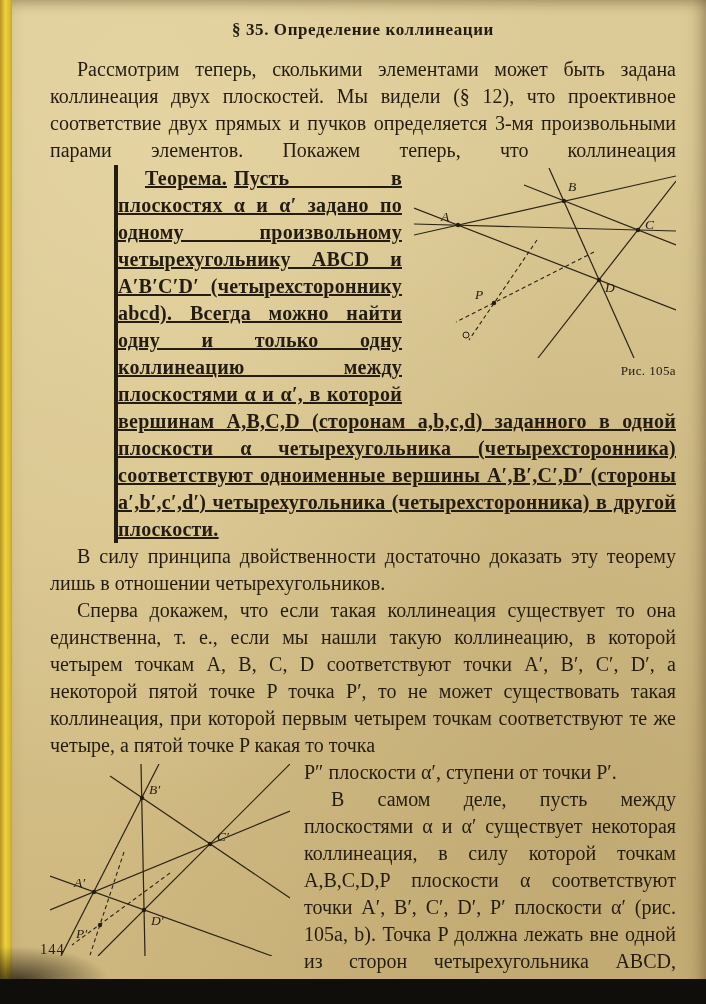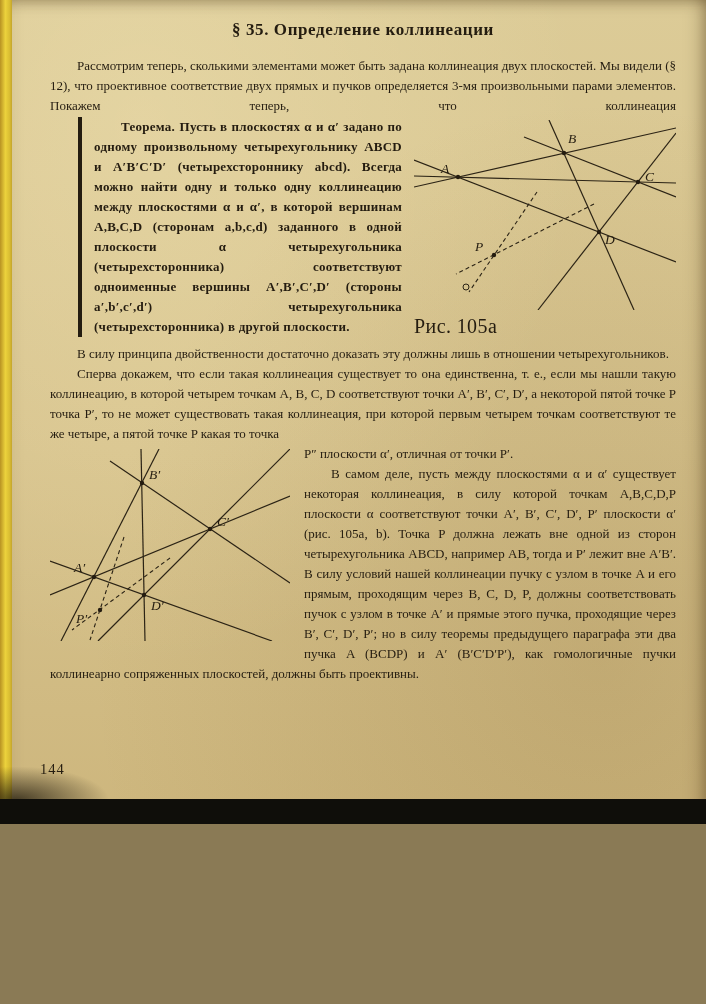--- a/index.html
+++ b/index.html
@@ -4,21 +4,21 @@
 <style>
   * { box-sizing: border-box; }
   html,body { margin:0; padding:0; }
   body {
     width:706px; height:1004px;
     font-family:"Liberation Serif","DejaVu Serif",serif;
     background:#8a7a55;
   }
   .page {
     position:relative;
-    width:706px; height:824px;
+    width:706px; height:1004px;
     overflow:hidden;
     color:#241c10;
     background:
       radial-gradient(ellipse at 20% 15%, rgba(255,244,200,.25), transparent 55%),
       radial-gradient(ellipse at 85% 80%, rgba(120,90,40,.18), transparent 60%),
       linear-gradient(180deg,#dccb97 0%, #d7c38d 55%, #cdb67d 100%);
     box-shadow: inset -10px 0 18px -8px rgba(70,48,18,.5),
                 inset 0 10px 16px -10px rgba(70,48,18,.35),
                 inset 14px 0 20px -12px rgba(70,48,18,.35);
   }
@@ -41,44 +41,44 @@
   }
   .title {
     margin:0 0 16px 0;
     font-size:17px;
     font-weight:bold;
     text-align:center;
     letter-spacing:.6px;
   }
   .para {
     margin:0;
-    font-size:13px;
-    line-height:20px;
+    font-size:20px;
+    line-height:27px;
     text-align:justify;
   }
   .indent { text-indent:27px; }
   .jlast { text-align-last:justify; }
   .sec-a::after, .sec-b::after { content:""; display:block; clear:both; }
   .fig {
     margin:0; padding:0;
   }
   .fig-a { float:right; width:262px; margin:3px 0 6px 12px; }
   .fig-b { float:left; width:240px; margin:5px 14px 4px 0; }
   .fig svg { display:block; }
   .caption {
-    font-size:20px;
-    text-align:left;
+    font-size:13px;
+    text-align:right;
     margin-top:5px;
     letter-spacing:.4px;
   }
   .theorem {
-    margin-left:28px;
+    margin-left:64px;
     border-left:4px solid #241c10;
-    padding-left:12px;
     margin-top:1px;
+    text-decoration:underline;
   }
   .theorem-text { font-weight:bold; letter-spacing:.25px; }
   .theorem-label { margin-right:.35em; }
   .page-number {
     position:absolute;
     left:40px; bottom:46px;
     font-size:14.5px;
     letter-spacing:1px;
   }
   .diagram-line { stroke:#2b2315; stroke-width:1.2; fill:none; }
@@ -137,21 +137,21 @@
 
 
       <div class="theorem">
         <p class="para indent theorem-text">
           <span class="theorem-label">Теорема.</span><span>Пусть в плоскостях α и α′ задано по одному произвольному четырехугольнику ABCD и A′B′C′D′ (четырехстороннику abcd). Всегда можно найти одну и только одну коллинеацию между плоскостями α и α′, в которой вершинам A,B,C,D (сторонам a,b,c,d) заданного в одной плоскости α четырехугольника (четырехсторонника) соответствуют одноименные вершины A′,B′,C′,D′ (стороны a′,b′,c′,d′) четырехугольника (четырехсторонника) в другой плоскости.</span>
         </p>
       </div>
 
     </div>
 
-    <p class="para indent">В силу принципа двойственности достаточно доказать эту должны лишь в отношении четырехугольников.</p>
+    <p class="para indent">В силу принципа двойственности достаточно доказать эту теорему лишь в отношении четырехугольников.</p>
 
     <p class="para indent">Сперва докажем, что если такая коллинеация существует то она единственна, т. е., если мы нашли такую коллинеацию, в которой четырем точкам A, B, C, D соответствуют точки A′, B′, C′, D′, а некоторой пятой точке P точка P′, то не может существовать такая коллинеация, при которой первым четырем точкам соответствуют те же четыре, а пятой точке P какая то точка</p>
 
     <div class="sec-b">
 
       <figure class="fig fig-b">
         <svg width="240" height="192" viewBox="0 0 240 192">
           <g>
             <line class="diagram-line" x1="91" y1="0" x2="95" y2="192"></line>
             <line class="diagram-line" x1="109" y1="0" x2="11" y2="192"></line>
@@ -172,21 +172,21 @@
           <g>
             <text class="diagram-label" x="99" y="30">B′</text>
             <text class="diagram-label" x="167" y="77">C′</text>
             <text class="diagram-label" x="24" y="123">A′</text>
             <text class="diagram-label" x="101" y="161">D′</text>
             <text class="diagram-label" x="26" y="174">P′</text>
           </g>
         </svg>
       </figure>
 
-      <p class="para">P″ плоскости α′, отличная от точки P′.</p>
+      <p class="para">P″ плоскости α′, ступени от точки P′.</p>
       <p class="para indent">В самом деле, пусть между плоскостями α и α′ существует некоторая коллинеация, в силу которой точкам A,B,C,D,P плоскости α соответствуют точки A′, B′, C′, D′, P′ плоскости α′ (рис. 105a, b). Точка P должна лежать вне одной из сторон четырехугольника ABCD, например AB, тогда и P′ лежит вне A′B′. В силу условий нашей коллинеации пучку с узлом в точке A и его прямым, проходящим через B, C, D, P, должны соответствовать пучок с узлом в точке A′ и прямые этого пучка, проходящие через B′, C′, D′, P′; но в силу теоремы предыдущего параграфа эти два пучка A (BCDP) и A′ (B′C′D′P′), как гомологичные пучки коллинеарно сопряженных плоскостей, должны быть проективны.</p>
 
     </div>
 
   </div>
 
   <div class="page-number">144</div>
   <div class="corner-smudge"></div>
   <div class="edge-bottom"></div>
 </div>

